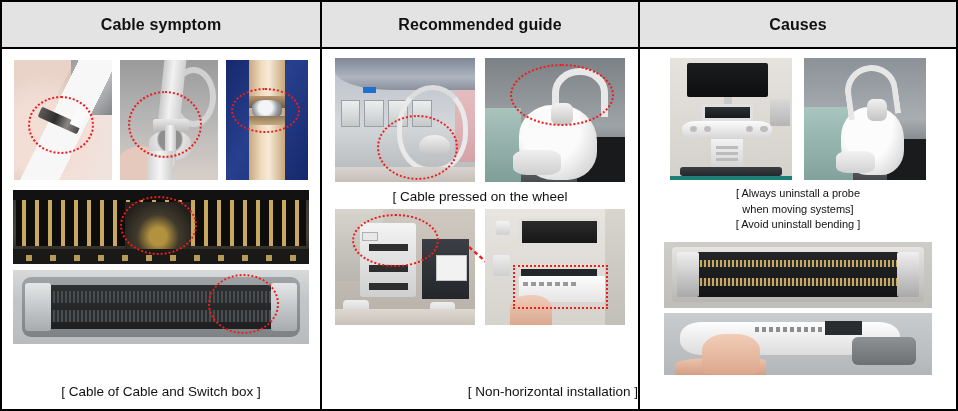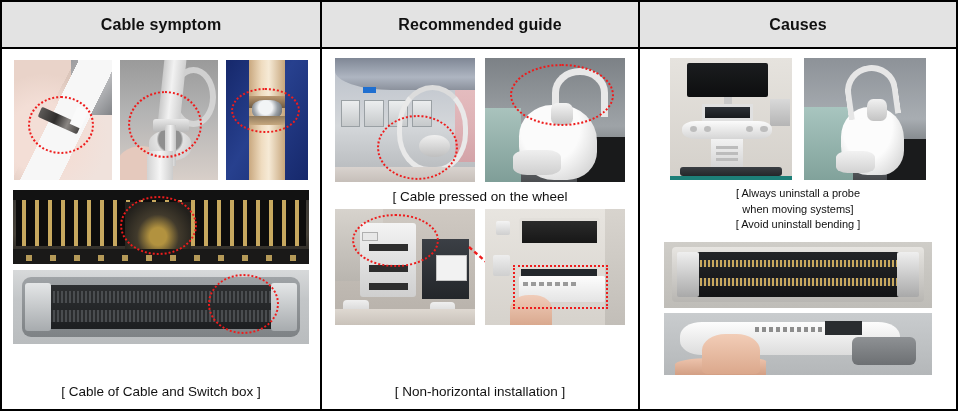--- a/index.html
+++ b/index.html
@@ -381,21 +381,21 @@
           <div class="slotdark"></div>
             <div class="card"></div>
           <div class="cardtxt"></div>
             <div class="finger"></div>
           <div class="rct" style="left:20%;top:48%;width:68%;height:38%;"></div>
         </div>
 
       </div>
 
       <div style="flex:1 1 auto;"></div>
-      <div class="caption" style="margin-bottom:9px;">[ Non-horizontal installation ]</div>
+      <div class="caption" style="margin-bottom:9px;text-align:right;">[ Non-horizontal installation ]</div>
     </div>
 
     <div class="body-cell col3">
 
       <div class="row-imgs c3-top">
 
         <div class="ph p3a">
           <div class="mon"></div>
             <div class="neck"></div>
           <div class="probes"></div>

